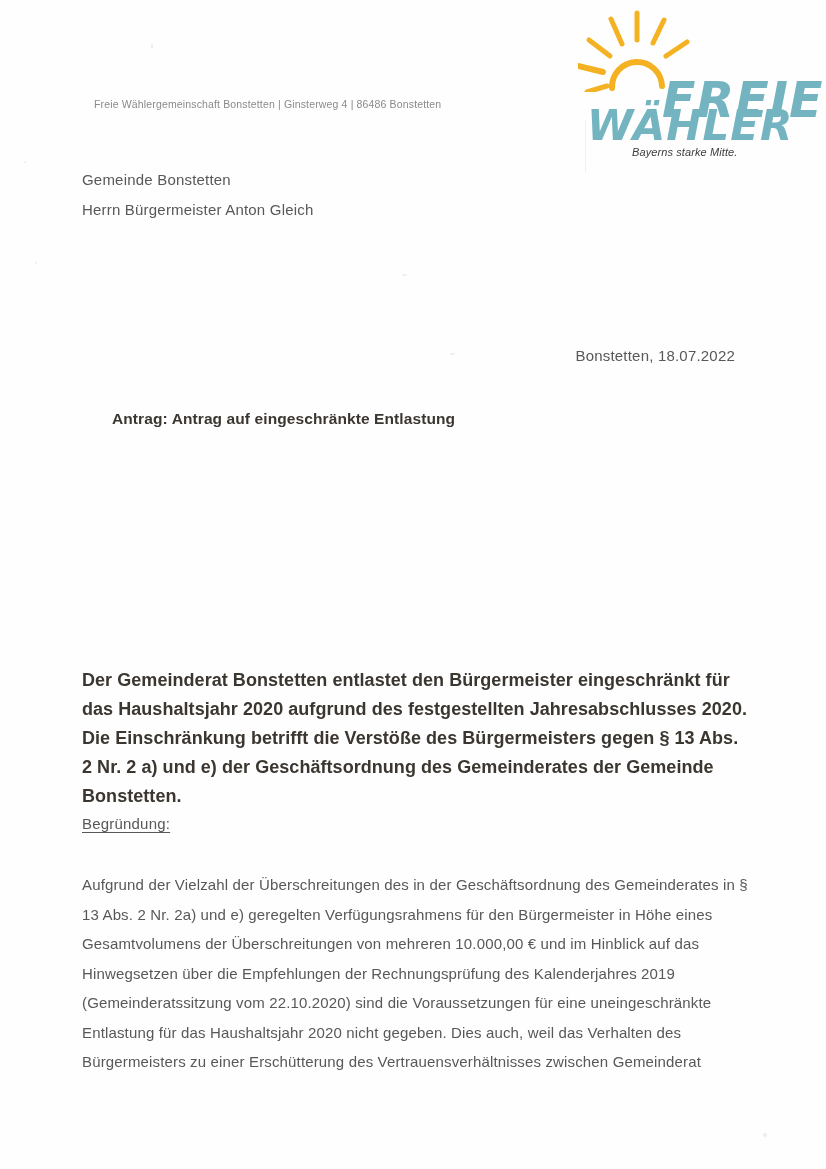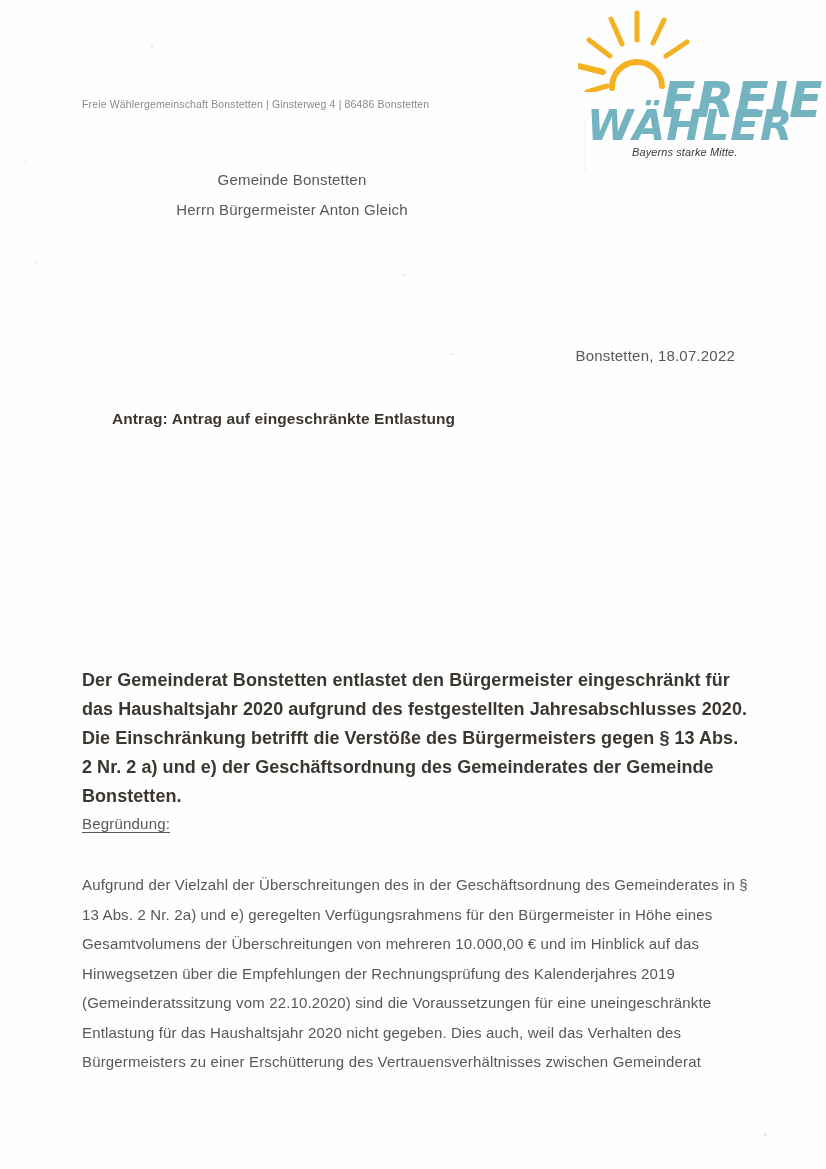--- a/index.html
+++ b/index.html
@@ -76,33 +76,32 @@
     position: absolute;
     left: 15px;
     top: 112px;
     width: 1px;
     height: 52px;
     background: #f0f0f2;
   }
   
   #sender-line {
     position: absolute;
-    left: 82px;
+    left: 94px;
     top: 98px;
     font-size: 10.5px;
     color: #8a8a8a;
     letter-spacing: 0.15px;
     white-space: nowrap;
   }
   #address-block {
     position: absolute;
     left: 82px;
     top: 165px;
     width: 420px;
-    text-align: center;
   }
   #address-block .addr-line {
     font-size: 15px;
     color: #585858;
     line-height: 29.5px;
     letter-spacing: 0.2px;
     white-space: nowrap;
   }
   #date-line {
     position: absolute;

